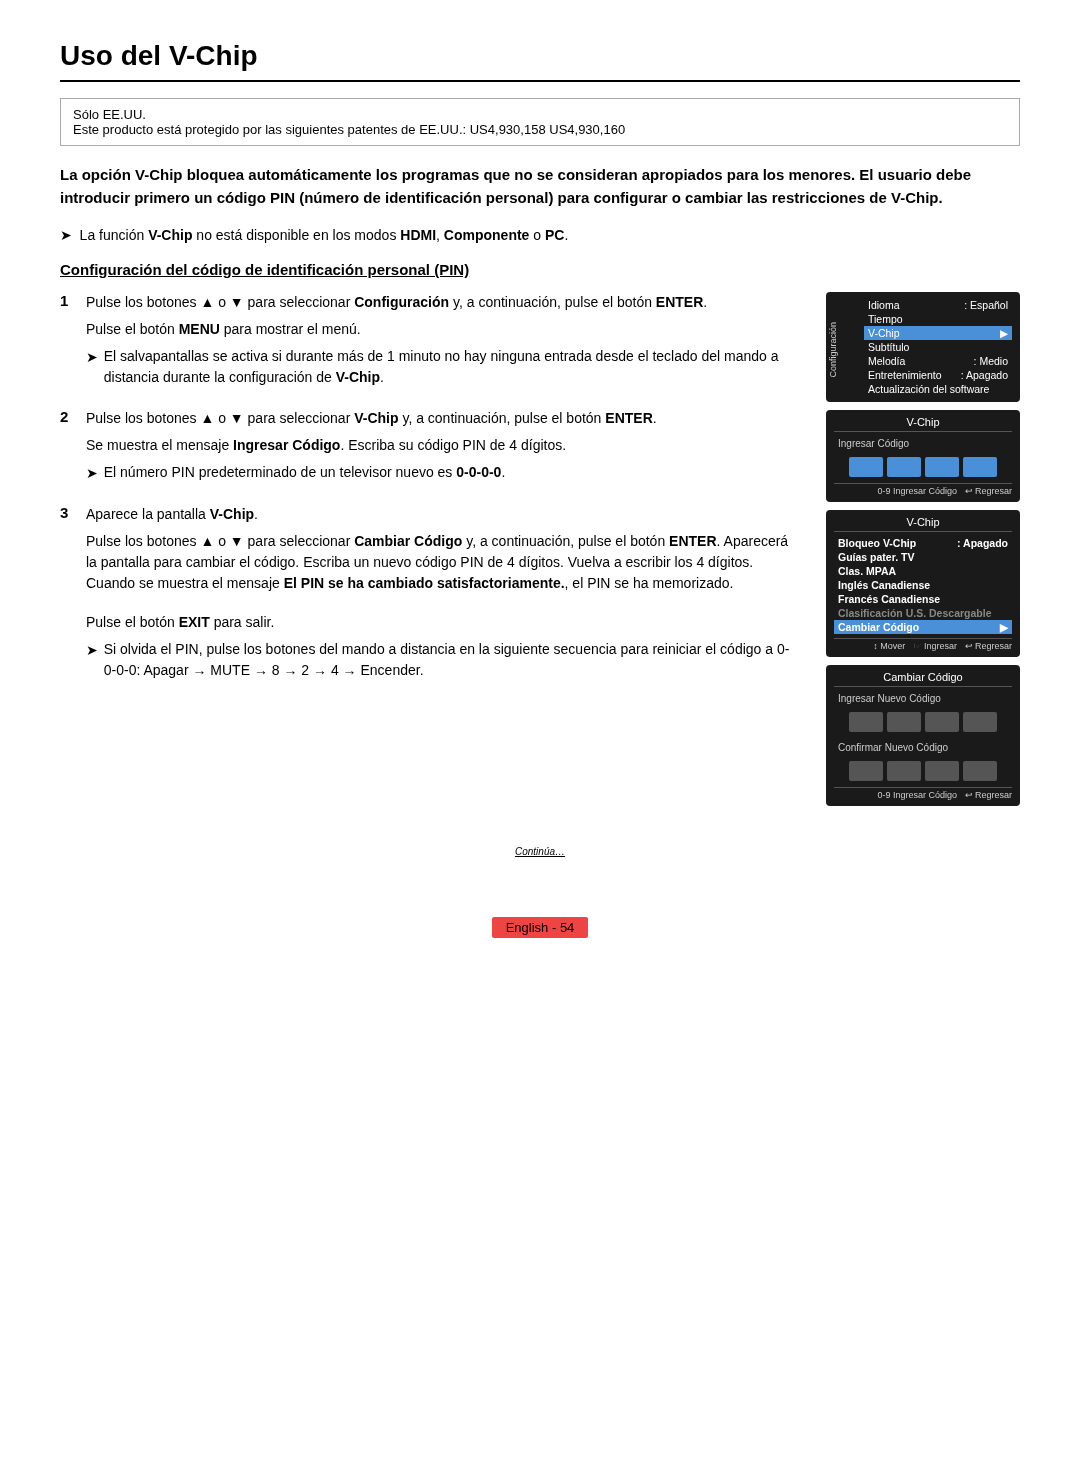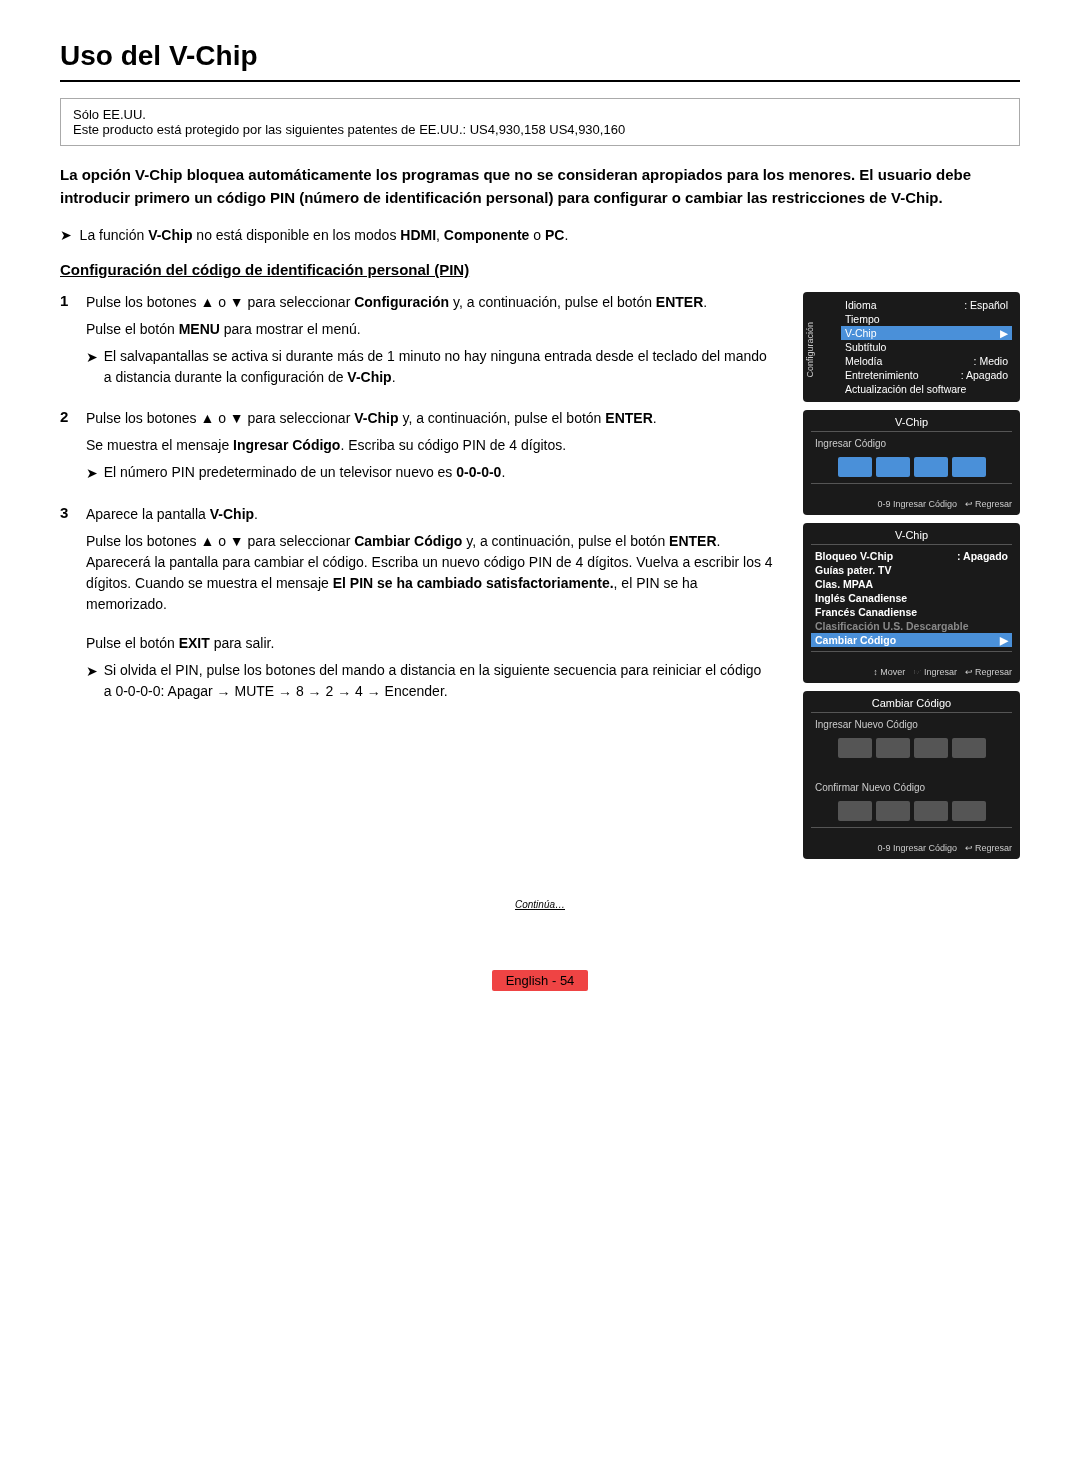--- a/index.html
+++ b/index.html
@@ -55,21 +55,21 @@
     .main-content {
       display: flex;
       gap: 30px;
     }
 
     .text-col {
       flex: 1;
     }
 
     .screenshots-col {
-      width: 217px;
+      width: 194px;
       flex-shrink: 0;
       display: flex;
       flex-direction: column;
       gap: 8px;
     }
 
     .step {
       margin-bottom: 20px;
       display: flex;
       gap: 10px;
@@ -161,21 +161,21 @@
       height: 20px;
       border-radius: 2px;
     }
 
     .tv-screen .pin-box.active {
       background: #4a90d9;
     }
 
     .tv-screen .footer-bar {
       border-top: 1px solid #555;
-      padding-top: 15px;
+      padding-top: 2px;
       margin-top: 4px;
       font-size: 9px;
       display: flex;
       justify-content: flex-end;
       gap: 8px;
       color: #ccc;
     }
 
     .tv-screen .menu-item {
       padding: 1px 4px;
@@ -358,21 +358,21 @@
 
     <div class="tv-screen">
       <div class="screen-title">Cambiar Código</div>
       <div class="label-row">Ingresar Nuevo Código</div>
       <div class="pin-row">
         <div class="pin-box"></div>
         <div class="pin-box"></div>
         <div class="pin-box"></div>
         <div class="pin-box"></div>
       </div>
-      <div class="label-row" style="margin-top:22px;">Confirmar Nuevo Código</div>
+      <div class="label-row" style="margin-top:8px;">Confirmar Nuevo Código</div>
       <div class="pin-row">
         <div class="pin-box"></div>
         <div class="pin-box"></div>
         <div class="pin-box"></div>
         <div class="pin-box"></div>
       </div>
       <div class="footer-bar">
         <span>0-9 Ingresar Código</span>
         <span>↩ Regresar</span>
       </div>

